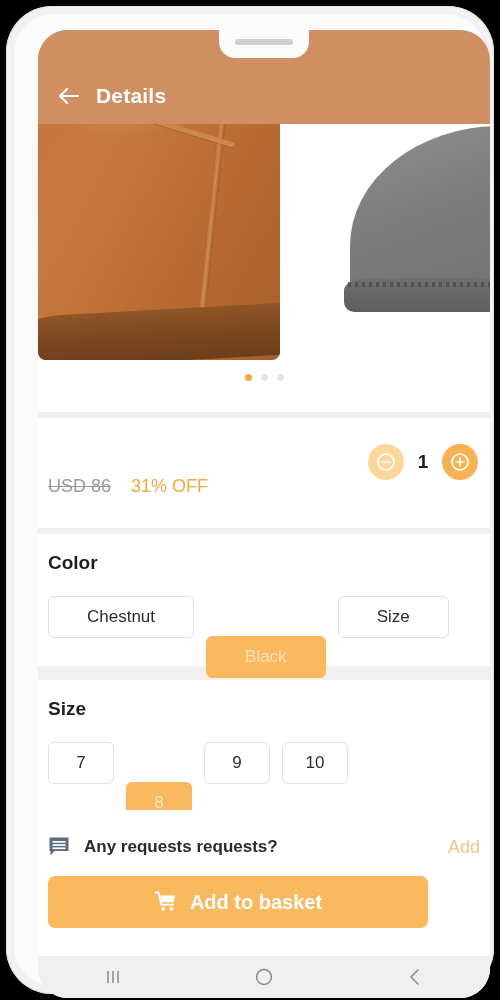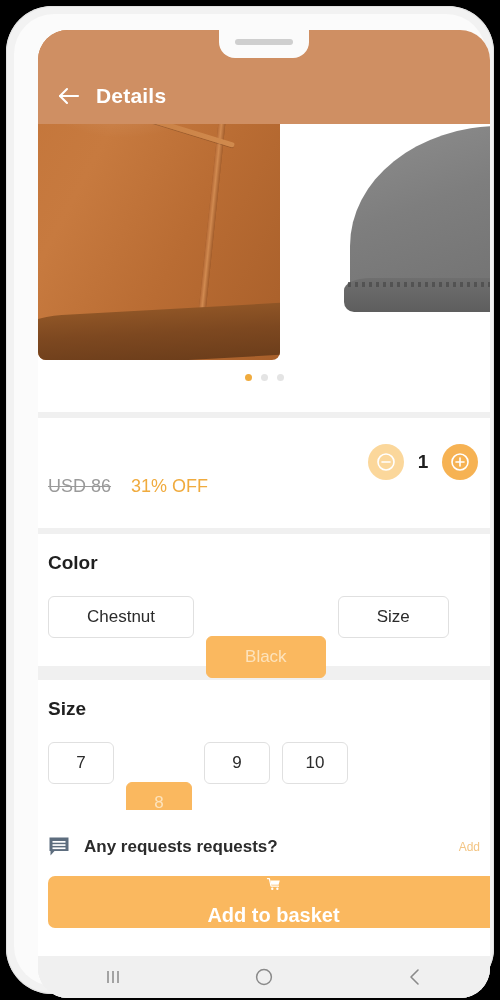--- a/index.html
+++ b/index.html
@@ -373,38 +373,37 @@
   }
   .msg-icon { width: 22px; height: 22px; flex: 0 0 auto; }
   .requests-label {
     margin-left: 14px;
     font-size: 17px;
     font-weight: bold;
     color: #2b2b2b;
     flex: 1 1 auto;
   }
   .add-link {
-    font-size: 12px;
+    font-size: 18px;
     color: #f3c584;
   }
   .basket-btn {
     position: absolute;
     left: 10px;
     top: 66px;
-    width: 451px;
+    width: 380px;
     height: 52px;
     background: #fab85f;
     border: none;
     border-radius: 7px;
     display: flex;
     align-items: center;
     justify-content: center;
     gap: 12px;
     box-sizing: border-box;
-    flex-direction: column;
   }
   .basket-label {
     color: #ffffff;
     font-size: 20px;
     font-weight: bold;
   }
 
   
   .navbar {
     position: absolute;

